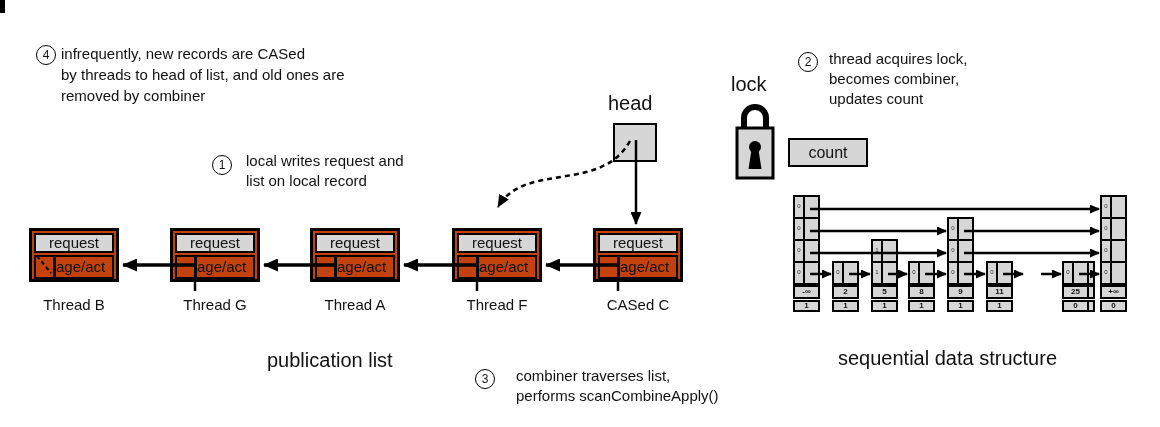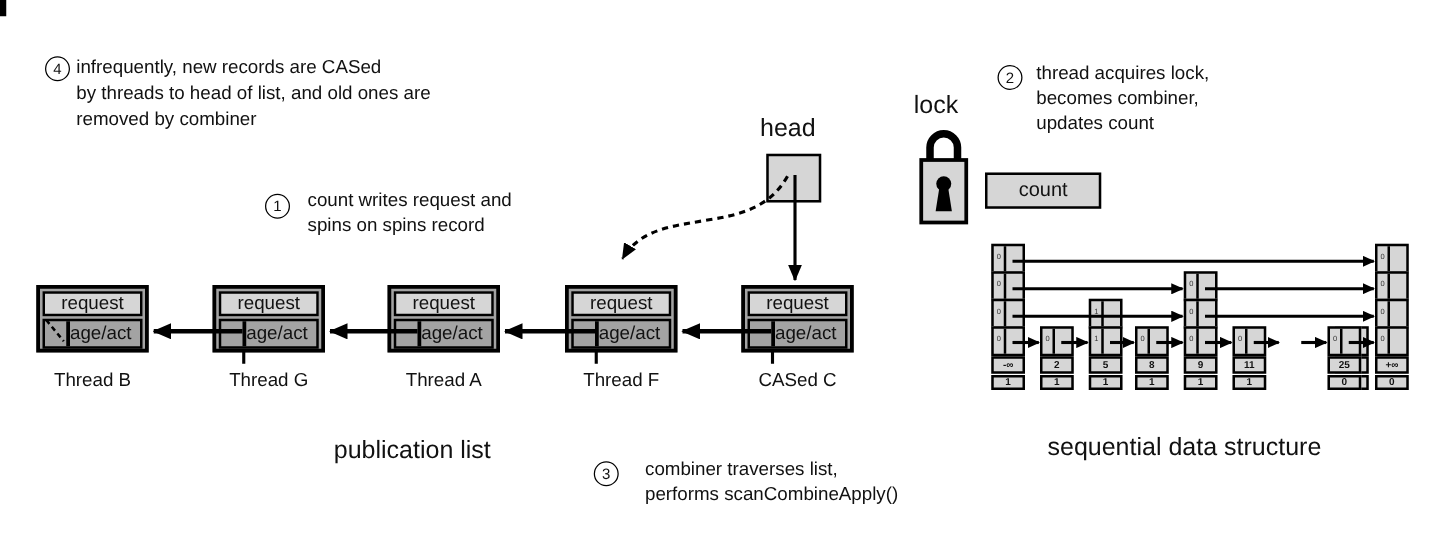--- a/index.html
+++ b/index.html
@@ -11,25 +11,25 @@
   .annot{position:absolute;font-size:15px;line-height:21px;white-space:nowrap;}
   .circle-num{position:absolute;width:18px;height:18px;border:1.6px solid #000;border-radius:50%;
               font-size:12px;line-height:18px;text-align:center;font-style:normal;box-sizing:content-box;}
 
   
   .big-label{position:absolute;font-size:20px;white-space:nowrap;}
 
   
   .head-box{position:absolute;left:613px;top:123px;width:44px;height:39px;background:#d6d6d6;
             border:2.5px solid #000;box-sizing:border-box;}
-  .count-box{position:absolute;left:788px;top:138px;width:93px;height:29px;background:#d6d6d6;
+  .count-box{position:absolute;left:788px;top:138px;width:80px;height:29px;background:#d6d6d6;
              border:2px solid #000;box-sizing:border-box;text-align:center;font-size:16px;line-height:25px;}
 
   
-  .rec{position:absolute;top:228px;width:90px;height:54px;border:3px solid #000;background:#a3a3a3;
+  .rec{position:absolute;top:228px;width:90px;height:54px;border:3px solid #000;background:#c2410c;
        box-sizing:border-box;padding:2px;}
   .rec-req{border:2px solid #000;height:20px;box-sizing:border-box;background:#d6d6d6;
            text-align:center;font-size:15px;line-height:16px;}
   .rec-bottom{display:flex;margin-top:2px;height:24px;border:2px solid #000;box-sizing:border-box;}
   .rec-ptr{width:20px;border-right:3px solid #000;box-sizing:border-box;}
   .rec-age{flex:1;text-align:left;font-size:15px;line-height:19px;}
   .thread-label{position:absolute;top:296px;width:90px;text-align:center;font-size:15px;white-space:nowrap;}
 
   
   .sl-node{position:absolute;width:27px;}
@@ -53,22 +53,22 @@
 
   <span class="circle-num" style="left:36px;top:45px">4</span>
   <div class="annot" style="left:61px;top:43px">
     <div>infrequently, new records are CASed</div>
     <div>by threads to head of list, and old ones are</div>
     <div>removed by combiner</div>
   </div>
 
   <span class="circle-num" style="left:212px;top:155px">1</span>
   <div class="annot" style="left:246px;top:151px;line-height:20px">
-    <div>count writes request and</div>
-    <div>spins on spins record</div>
+    <div>local writes request and</div>
+    <div>list on local record</div>
   </div>
 
   <span class="circle-num" style="left:798px;top:52px">2</span>
   <div class="annot" style="left:829px;top:49px;line-height:20px">
     <div>thread acquires lock,</div>
     <div>becomes combiner,</div>
     <div>updates count</div>
   </div>
 
   <span class="circle-num" style="left:475px;top:369px">3</span>

